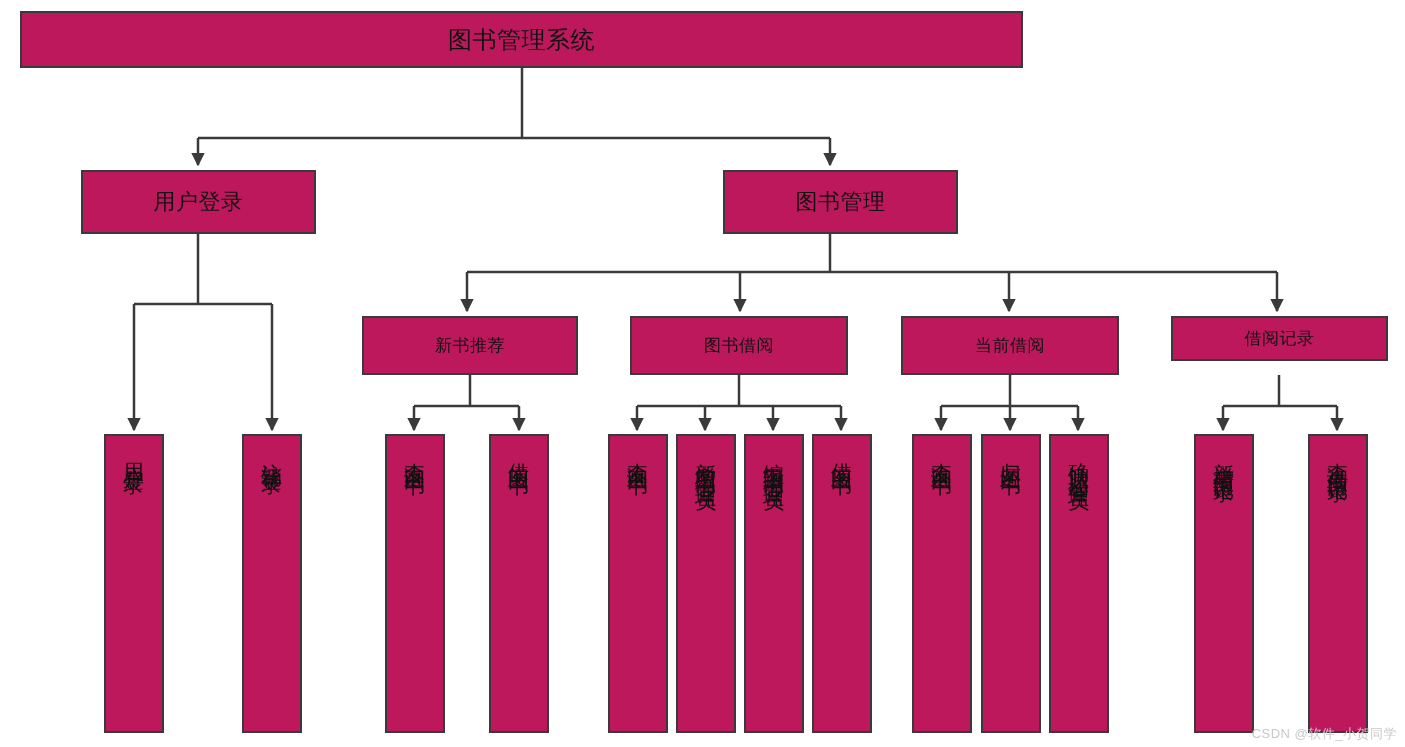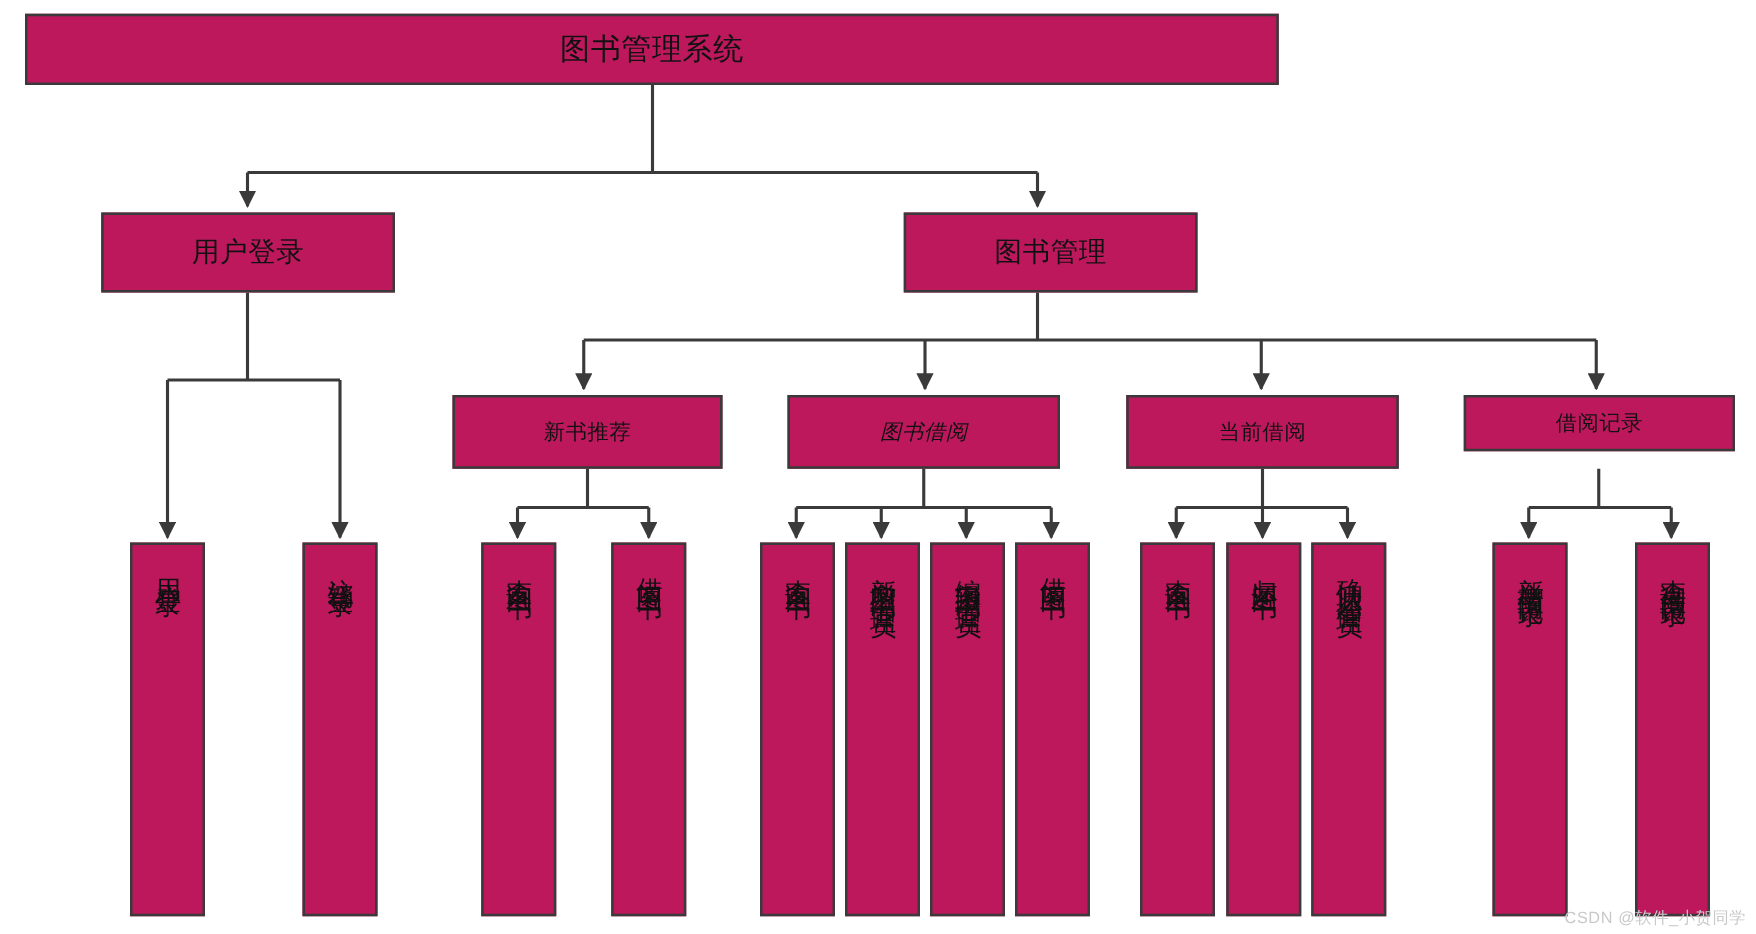--- a/index.html
+++ b/index.html
@@ -133,21 +133,21 @@
   <div class="node node-l1" style="left:81px; top:170px; width:235px; height:64px;">
     <span class="lbl">用户登录</span>
   </div>
   <div class="node node-l1" style="left:711px; top:170px; width:235px; height:64px;margin-left:12px;">
     <span class="lbl">图书管理</span>
   </div>
 
   <div class="node node-l2" style="left:362px; top:316px; width:216px; height:59px;">
     <span class="lbl">新书推荐</span>
   </div>
-  <div class="node node-l2" style="left:630px; top:316px; width:218px; height:59px;font-style:italic;">
+  <div class="node node-l2" style="left:630px; top:316px; width:218px; height:59px;">
     <span class="lbl">图书借阅</span>
   </div>
   <div class="node node-l2" style="left:901px; top:316px; width:218px; height:59px;">
     <span class="lbl">当前借阅</span>
   </div>
   <div class="node node-l2" style="left:1171px; top:316px; width:217px; height:45px;">
     <span class="lbl">借阅记录</span>
   </div>
 
   <div class="node node-leaf" style="left:104px; top:434px; width:60px; height:299px;">

